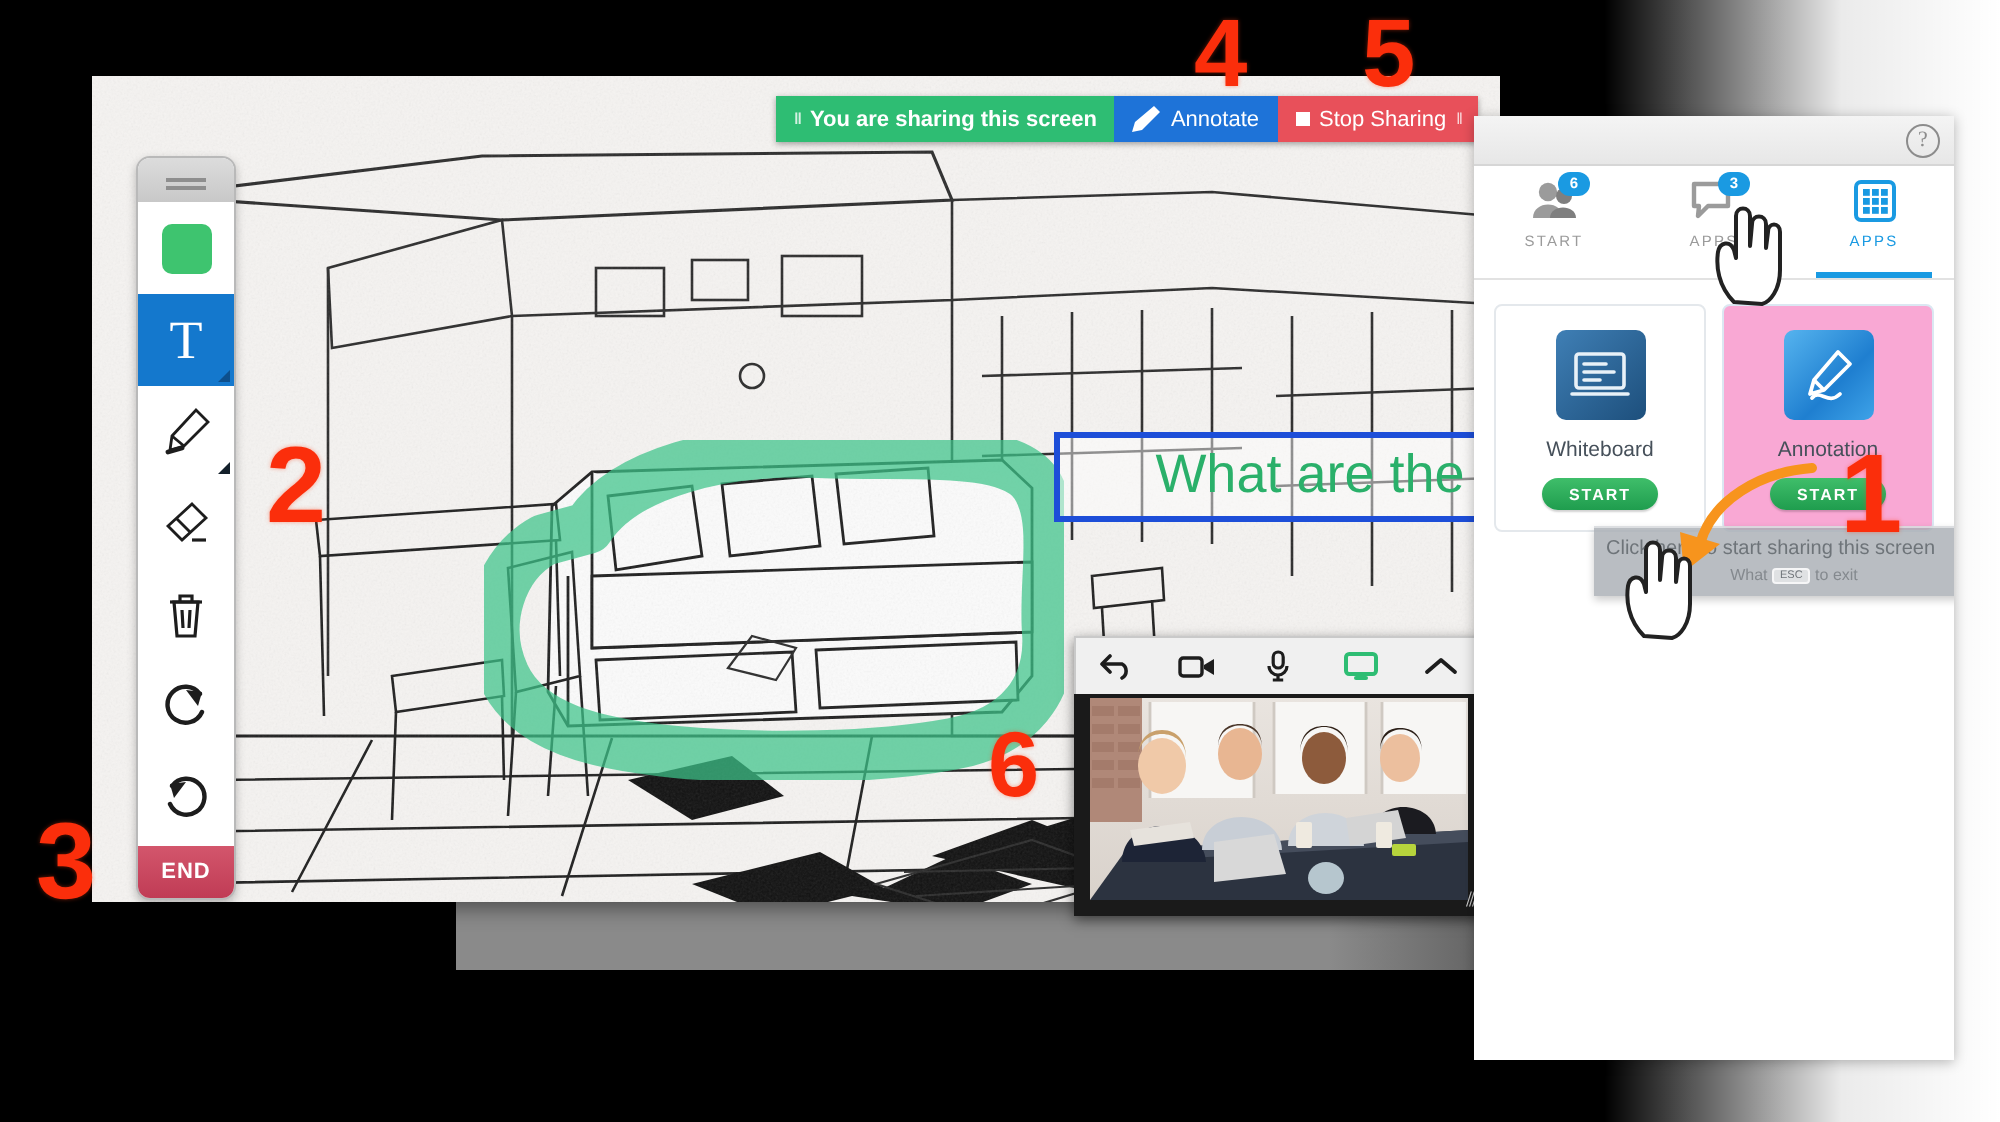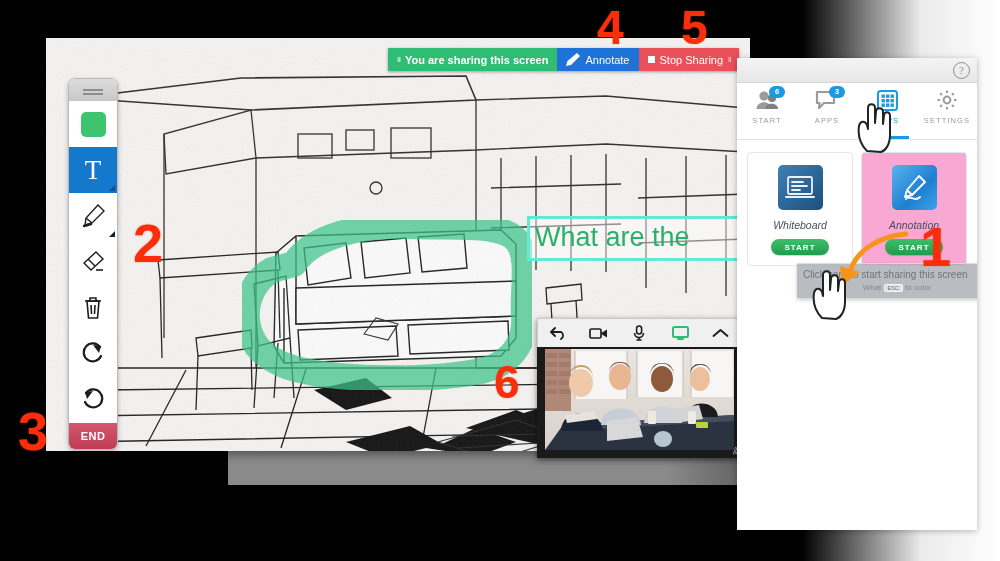--- a/index.html
+++ b/index.html
@@ -50,21 +50,21 @@
   }
   .cards{display:flex;gap:8px;padding:12px 10px 0 10px;}
   .card{
     flex:1;border:1px solid #e4e8ec;border-radius:4px;background:#fff;
     padding:12px 4px 10px;display:flex;flex-direction:column;align-items:center;position:relative;
   }
   .card.hl{background:#f9a8d4;border-color:#dbe7f2;justify-content:flex-end;}
   .card-ico{width:45px;height:45px;border-radius:5px;display:flex;align-items:center;justify-content:center;}
   .ico-wb{background:linear-gradient(135deg,#3f7fb5 0%,#1d4f7c 100%);}
   .ico-an{background:linear-gradient(135deg,#56b4ef 0%,#1f7fd0 60%,#3ea3e8 100%);}
-  .card-title{font-size:10.5px;color:#46505a;margin:9px 0 8px;font-style:italic;}
+  .card-title{font-size:10.5px;color:#46505a;margin:9px 0 8px;}
   .start-btn{
     background:linear-gradient(#3fbe6a,#1f9d4e);border-radius:11px;color:#fff;
     font-size:8px;font-weight:bold;letter-spacing:1px;padding:3.5px 13px;
     box-shadow:0 1px 1px rgba(0,0,0,.18);
   }
 
   
   .tooltip{
     position:absolute;left:60px;top:205px;width:188px;
     background:rgba(170,175,180,.82);border-top:1px solid rgba(255,255,255,.5);
@@ -117,21 +117,21 @@
     height:26px;background:linear-gradient(#d3566c,#c03c55);color:#fff;font-size:11px;font-weight:bold;
     display:flex;align-items:center;justify-content:center;letter-spacing:.5px;text-align:right;
   }
 
   
   .blob{position:absolute;left:196px;top:182px;width:290px;height:170px;opacity:.72;}
 
   
   .textbox{
     position:absolute;left:527px;top:216px;width:214px;
-    border:3px solid #5eead4;background:rgba(255,255,255,.45);padding:2px 5px 4px;
+    border:3px solid #1d4ed8;background:rgba(255,255,255,.45);padding:2px 18px 4px;text-align:center;
   }
   .textbox span{
     display:block;font-size:27px;line-height:33px;color:#2ab06a;font-family:"Liberation Sans",sans-serif;
   }
 
   
   .video-widget{position:absolute;left:537px;top:318px;width:205px;height:140px;background:#1a1a1a;
     box-shadow:0 2px 6px rgba(0,0,0,.5);}
   .v-bar{height:28px;background:#f0f0f0;border:1px solid #c9c9c9;border-bottom:none;display:flex;align-items:center;justify-content:space-around;}
   .v-bar .vi{width:22px;height:18px;display:flex;align-items:center;justify-content:center;}
@@ -472,31 +472,20 @@
                 <rect x="13.5" y="9" width="3.4" height="3.4"></rect>
                 <rect x="4.5" y="13.5" width="3.4" height="3.4"></rect>
                 <rect x="9" y="13.5" width="3.4" height="3.4"></rect>
                 <rect x="13.5" y="13.5" width="3.4" height="3.4"></rect>
               </g>
             </svg>
         </span>
         <span class="tab-lbl">APPS</span>
       </div>
 
-      <div class="tab">
-        <span class="tab-ico">
-          <svg width="22" height="22" viewBox="0 0 22 22">
-              <g fill="none" stroke="#9b9b9b" stroke-width="2">
-                <circle cx="11" cy="11" r="3.4"></circle>
-                <path d="M11 1.5 L11 4 M11 18 L11 20.5 M1.5 11 L4 11 M18 11 L20.5 11 M4.3 4.3 L6 6 M16 16 L17.7 17.7 M17.7 4.3 L16 6 M6 16 L4.3 17.7"></path>
-              </g>
-            </svg>
-        </span>
-        <span class="tab-lbl">SETTINGS</span>
-      </div>
     </div>
 
     <div class="cards">
       <div class="card">
         <div class="card-ico ico-wb">
           <svg width="30" height="26" viewBox="0 0 30 26">
               <rect x="3" y="2" width="24" height="17" rx="1.5" fill="none" stroke="#e8f1f8" stroke-width="1.8"></rect>
               <path d="M1 22 L29 22" stroke="#e8f1f8" stroke-width="1.8" stroke-linecap="round"></path>
               <path d="M7 7 L18 7 M7 11 L22 11 M7 15 L15 15" stroke="#e8f1f8" stroke-width="1.8" stroke-linecap="round"></path>
             </svg>
@@ -518,21 +507,21 @@
         <div class="card-title">Annotation</div>
         <div class="start-btn">START</div>
       </div>
     </div>
 
     <div class="tooltip">
       <div class="tt-main">Click here to start sharing this screen</div>
       <div class="tt-sub">
         <span>What</span>
         <span class="esc-key">ESC</span>
-        <span>to color</span>
+        <span>to exit</span>
       </div>
     </div>
   </div>
 
   <svg class="arrow" viewBox="0 0 90 62">
     <path d="M86 6 C60 8 36 22 30 44" stroke="#f7941d" stroke-width="5" fill="none" stroke-linecap="round"></path>
     <path d="M22 58 L20 38 L40 44 Z" fill="#f7941d"></path>
   </svg>
 
   <svg class="cursor cur-tab" viewBox="0 0 40 52">

